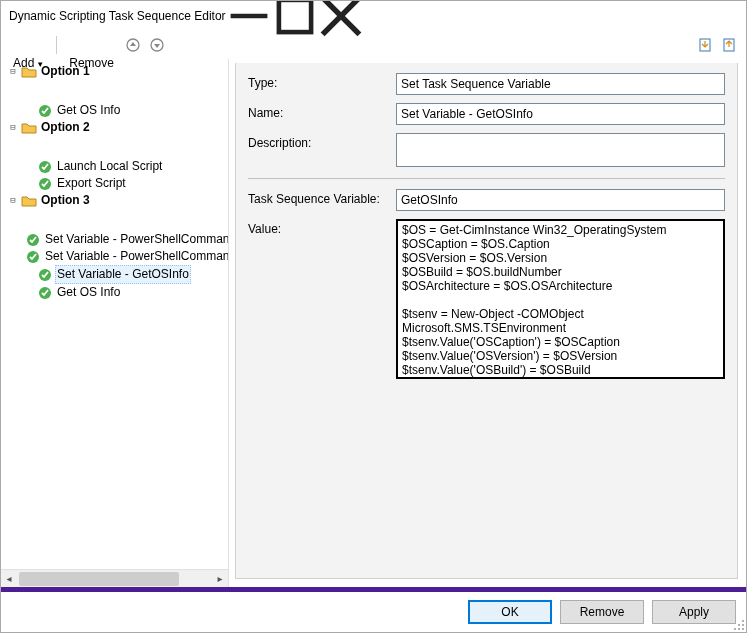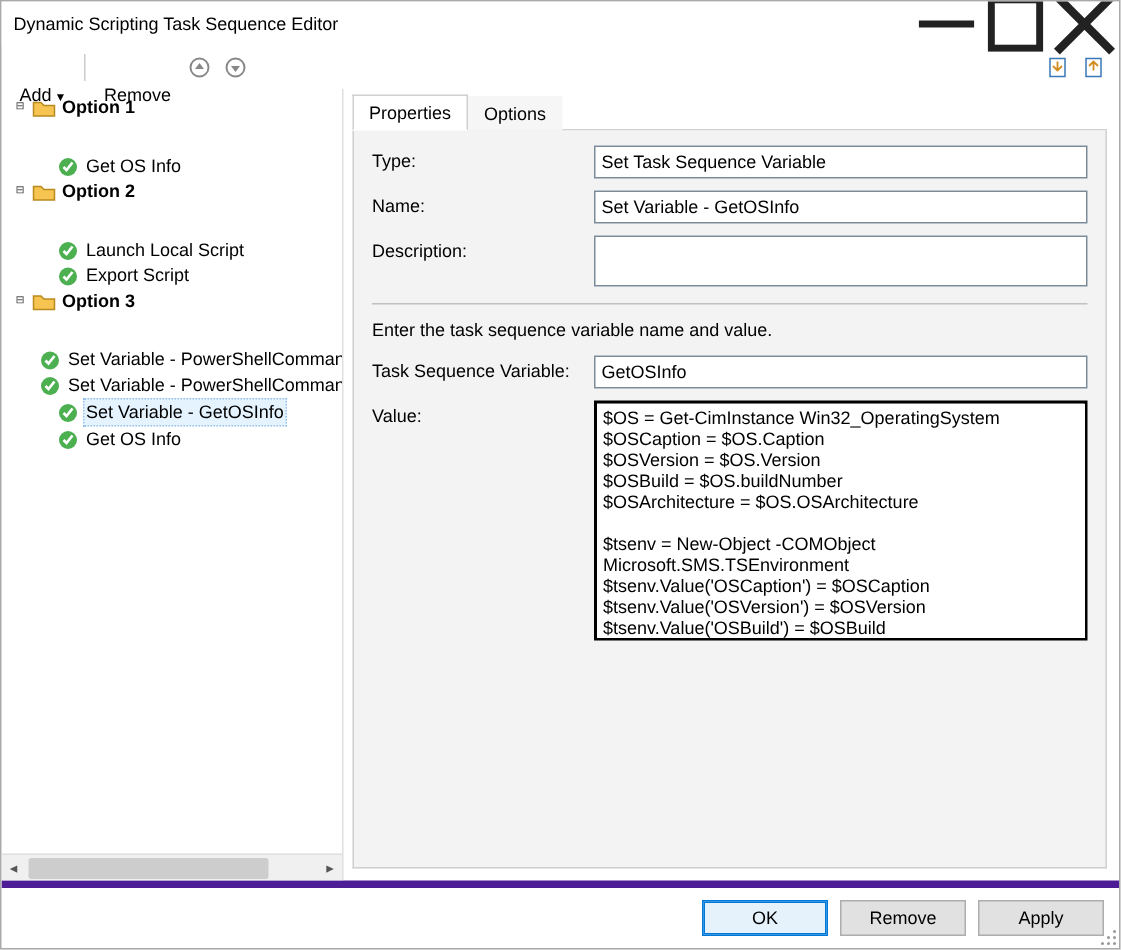--- a/index.html
+++ b/index.html
@@ -1,17 +1,17 @@
 <!DOCTYPE html>
 <html><head>
 <meta charset="utf-8">
 <style>
 * { box-sizing: border-box; margin: 0; padding: 0; }
 body { font-family: "Segoe UI", Tahoma, sans-serif; font-size: 12px; background: #fff; width: 747px; height: 633px; overflow: hidden; border: 1px solid #aaa; display: flex; flex-direction: column; }
-.titlebar { height: 30px; display: flex; align-items: center; padding: 0 0 0 8px; background: #fff; justify-content: space-between; }
+.titlebar { height: 30px; display: flex; align-items: center; padding: 0 0 0 8px; background: #fff; }
 .titlebar .title { font-size: 12px; }
 .titlebar .ctrls { display: flex; }
 .titlebar .ctrls .btn { width: 46px; height: 30px; display: flex; align-items: center; justify-content: center; font-size: 14px; color: #222; }
 .toolbar { height: 28px; display: flex; align-items: center; padding: 0 6px; gap: 2px; }
 .toolbar .sep { width: 1px; height: 18px; background: #ccc; margin: 0 4px; }
 .toolbar .textbtn { padding: 2px 6px; cursor: default; margin-top: 36px; }
 .toolbar .iconbtn { width: 22px; height: 22px; display: inline-flex; align-items: center; justify-content: center; }
 .iconbtn svg { width: 16px; height: 16px; }
 .toolbar .spacer { flex: 1; }
 .toolbar .caret { font-size: 8px; margin-left: 2px; }
@@ -237,39 +237,34 @@
     </div>
     <div class="tree-hscroll">
       <span class="chev">◂</span>
       <div class="thumb"></div>
       <span style="flex:1"></span>
       <span class="chev">▸</span>
     </div>
   </div>
 
   <div class="rightpane">
-    <div class="tabs">
-      <div class="tab active">Properties</div>
-      <div class="tab">Options</div>
-    </div>
     <div class="panel">
       <div class="row">
         <div class="lbl">Type:</div>
         <div class="fld"><input type="text" readonly="" value="Set Task Sequence Variable" style=""></div>
       </div>
       <div class="row">
         <div class="lbl">Name:</div>
         <div class="fld"><input type="text" value="Set Variable - GetOSInfo" style=""></div>
       </div>
       <div class="row">
         <div class="lbl">Description:</div>
         <div class="fld"><textarea class="desc" style=""></textarea></div>
       </div>
       <hr class="sectionline">
-      <div class="hint">Enter the task sequence variable name and value.</div>
       <div class="row">
         <div class="lbl">Task Sequence Variable:</div>
         <div class="fld"><input type="text" value="GetOSInfo" style=""></div>
       </div>
       <div class="row">
         <div class="lbl">Value:</div>
         <div class="fld"><textarea class="valuebox" style="">$OS = Get-CimInstance Win32_OperatingSystem
 $OSCaption = $OS.Caption
 $OSVersion = $OS.Version
 $OSBuild = $OS.buildNumber

